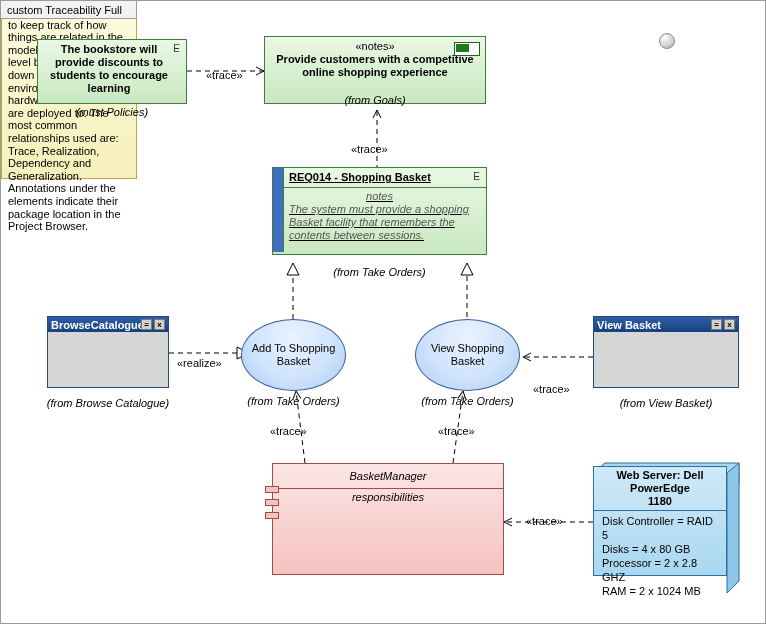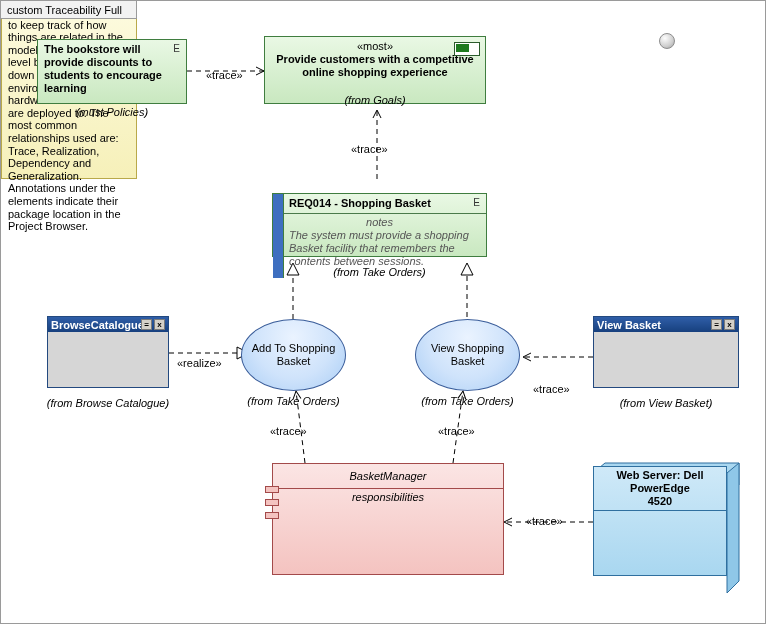--- a/index.html
+++ b/index.html
@@ -273,35 +273,35 @@
 
     <line x1="304" y1="462" x2="295" y2="390" stroke="#000" stroke-width="1" stroke-dasharray="5,4" marker-end="url(#openArrow)"></line>
 
     <line x1="452" y1="462" x2="462" y2="390" stroke="#000" stroke-width="1" stroke-dasharray="5,4" marker-end="url(#openArrow)"></line>
 
     <line x1="592" y1="521" x2="503" y2="521" stroke="#000" stroke-width="1" stroke-dasharray="5,4" marker-end="url(#openArrow)"></line>
 
   </svg>
 
   <div class="node greenbox" style="left:36px; top:38px; width:150px; height:65px;">
-    <div class="box-title" style="padding-right:12px;">The bookstore will provide discounts to students to encourage learning</div>
+    <div class="box-title" style="padding-right:12px;text-align:center;">The bookstore will provide discounts to students to encourage learning</div>
     <div class="elem-icon">E</div>
   </div>
   <div class="pkg-lbl" style="left:36px; top:105px; width:150px;">(must Policies)</div>
 
   <div class="node greenbox" style="left:263px; top:35px; width:222px; height:68px;">
-    <div class="box-stereo">«most»</div>
+    <div class="box-stereo">«notes»</div>
     <div class="box-title center" style="padding-top:1px;">Provide customers with a competitive online shopping experience</div>
     <div style="position:absolute; right:5px; top:5px; width:24px; height:12px; border:1px solid #2c5c2c; background:#ffffff;">
       <div style="position:absolute; left:1px; top:1px; width:13px; height:8px; background:#1f7a1f;"></div>
     </div>
   </div>
   <div class="pkg-lbl" style="left:263px; top:93px; width:222px;">(from Goals)</div>
 
-  <div class="node greenbox" style="left:271px; top:192px; width:215px; height:64px;">
+  <div class="node greenbox" style="left:271px; top:166px; width:215px; height:88px;text-decoration:underline;">
     <div style="position:absolute; left:0; top:0; width:10px; height:84px; background:#3e6fc0; border-right:1px solid #3f7d3f;"></div>
     <div class="box-title" style="padding-left:16px; padding-right:18px;">REQ014 - Shopping Basket</div>
     <div class="elem-icon">E</div>
     <div class="divider" style="margin-top:1px;"></div>
     <div class="notes-hdr">notes</div>
     <div class="notes-body" style="padding-left:16px;">The system must provide a shopping Basket facility that remembers the contents between sessions.</div>
   </div>
   <div class="pkg-lbl" style="left:271px; top:265px; width:215px;">(from Take Orders)</div>
 
   <div class="note" style="left:597px; top:46px; width:136px; height:178px;">
@@ -345,23 +345,29 @@
   <div class="port" style="left:264px; top:498px;"></div>
   <div class="port" style="left:264px; top:511px;"></div>
 
   <svg class="layer">
     <polygon points="592,472 604,462 738,462 738,484 726,484 726,472" fill="#a9d7f0" stroke="#2f6f9f" stroke-width="1"></polygon>
     <polygon points="726,472 738,462 738,580 726,592" fill="#8fc7e8" stroke="#2f6f9f" stroke-width="1"></polygon>
   </svg>
   <div class="node nodebox" style="left:592px; top:465px; width:134px; height:110px;">
     <div class="node-title">
       <div>Web Server: Dell PowerEdge</div>
-      <div>4520</div>
+      <div>1180</div>
     </div>
     <div style="border-top:1px solid #2f6f9f;"></div>
+    <div class="node-body">
+      <div>Disk Controller = RAID 5</div>
+      <div>Disks = 4 x 80 GB</div>
+      <div>Processor = 2 x 2.8 GHZ</div>
+      <div>RAM = 2 x 1024 MB</div>
+    </div>
   </div>
 
   <div class="edge-lbl" style="left:205px; top:68px;">«trace»</div>
   <div class="edge-lbl" style="left:350px; top:142px;">«trace»</div>
   <div class="edge-lbl" style="left:176px; top:356px;">«realize»</div>
   <div class="edge-lbl" style="left:532px; top:382px;">«trace»</div>
   <div class="edge-lbl" style="left:269px; top:424px;">«trace»</div>
   <div class="edge-lbl" style="left:437px; top:424px;">«trace»</div>
   <div class="edge-lbl" style="left:525px; top:514px;">«trace»</div>
 

